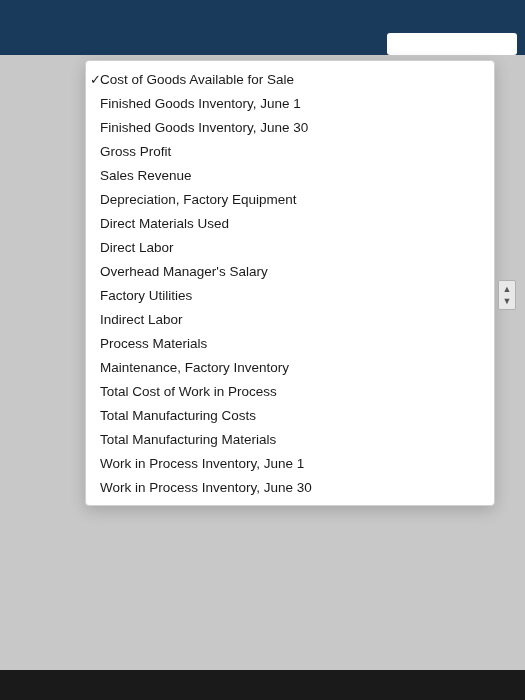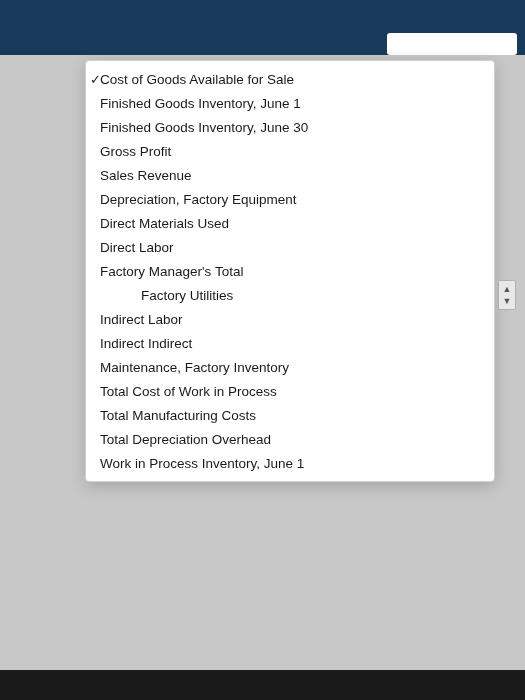--- a/index.html
+++ b/index.html
@@ -115,45 +115,48 @@
     <div class="dropdown-item">
       <span>Depreciation, Factory Equipment</span>
     </div>
     <div class="dropdown-item">
       <span>Direct Materials Used</span>
     </div>
     <div class="dropdown-item">
       <span>Direct Labor</span>
     </div>
     <div class="dropdown-item">
-      <span>Factory Manager's Total</span>
+      <span>Overhead Manager's Salary</span>
     </div>
-    <div class="dropdown-item" style="position: relative; margin-left: 41px;">
+    <div class="dropdown-item" style="position: relative;">
       <span>Factory Utilities</span>
       <div style="position: absolute; right: -22px; top: 50%; transform: translateY(-50%); width: 18px; height: 30px; background: rgb(232, 232, 232); border: 1px solid rgb(176, 176, 176); border-radius: 2px; display: flex; flex-direction: column; align-items: center; justify-content: space-around; cursor: pointer; padding: 2px 0px;">
     <span style="font-size:9px;line-height:1;color:#555;">▲</span>
     <span style="font-size:9px;line-height:1;color:#555;">▼</span>
   </div>
     </div>
     <div class="dropdown-item">
       <span>Indirect Labor</span>
     </div>
     <div class="dropdown-item">
-      <span>Indirect Indirect</span>
+      <span>Process Materials</span>
     </div>
     <div class="dropdown-item">
       <span>Maintenance, Factory Inventory</span>
     </div>
     <div class="dropdown-item">
       <span>Total Cost of Work in Process</span>
     </div>
     <div class="dropdown-item">
       <span>Total Manufacturing Costs</span>
     </div>
     <div class="dropdown-item">
-      <span>Total Depreciation Overhead</span>
+      <span>Total Manufacturing Materials</span>
     </div>
     <div class="dropdown-item">
       <span>Work in Process Inventory, June 1</span>
+    </div>
+    <div class="dropdown-item">
+      <span>Work in Process Inventory, June 30</span>
     </div>
   </div>
 
 <div class="bottom-dark"></div>
 
 </body></html>

